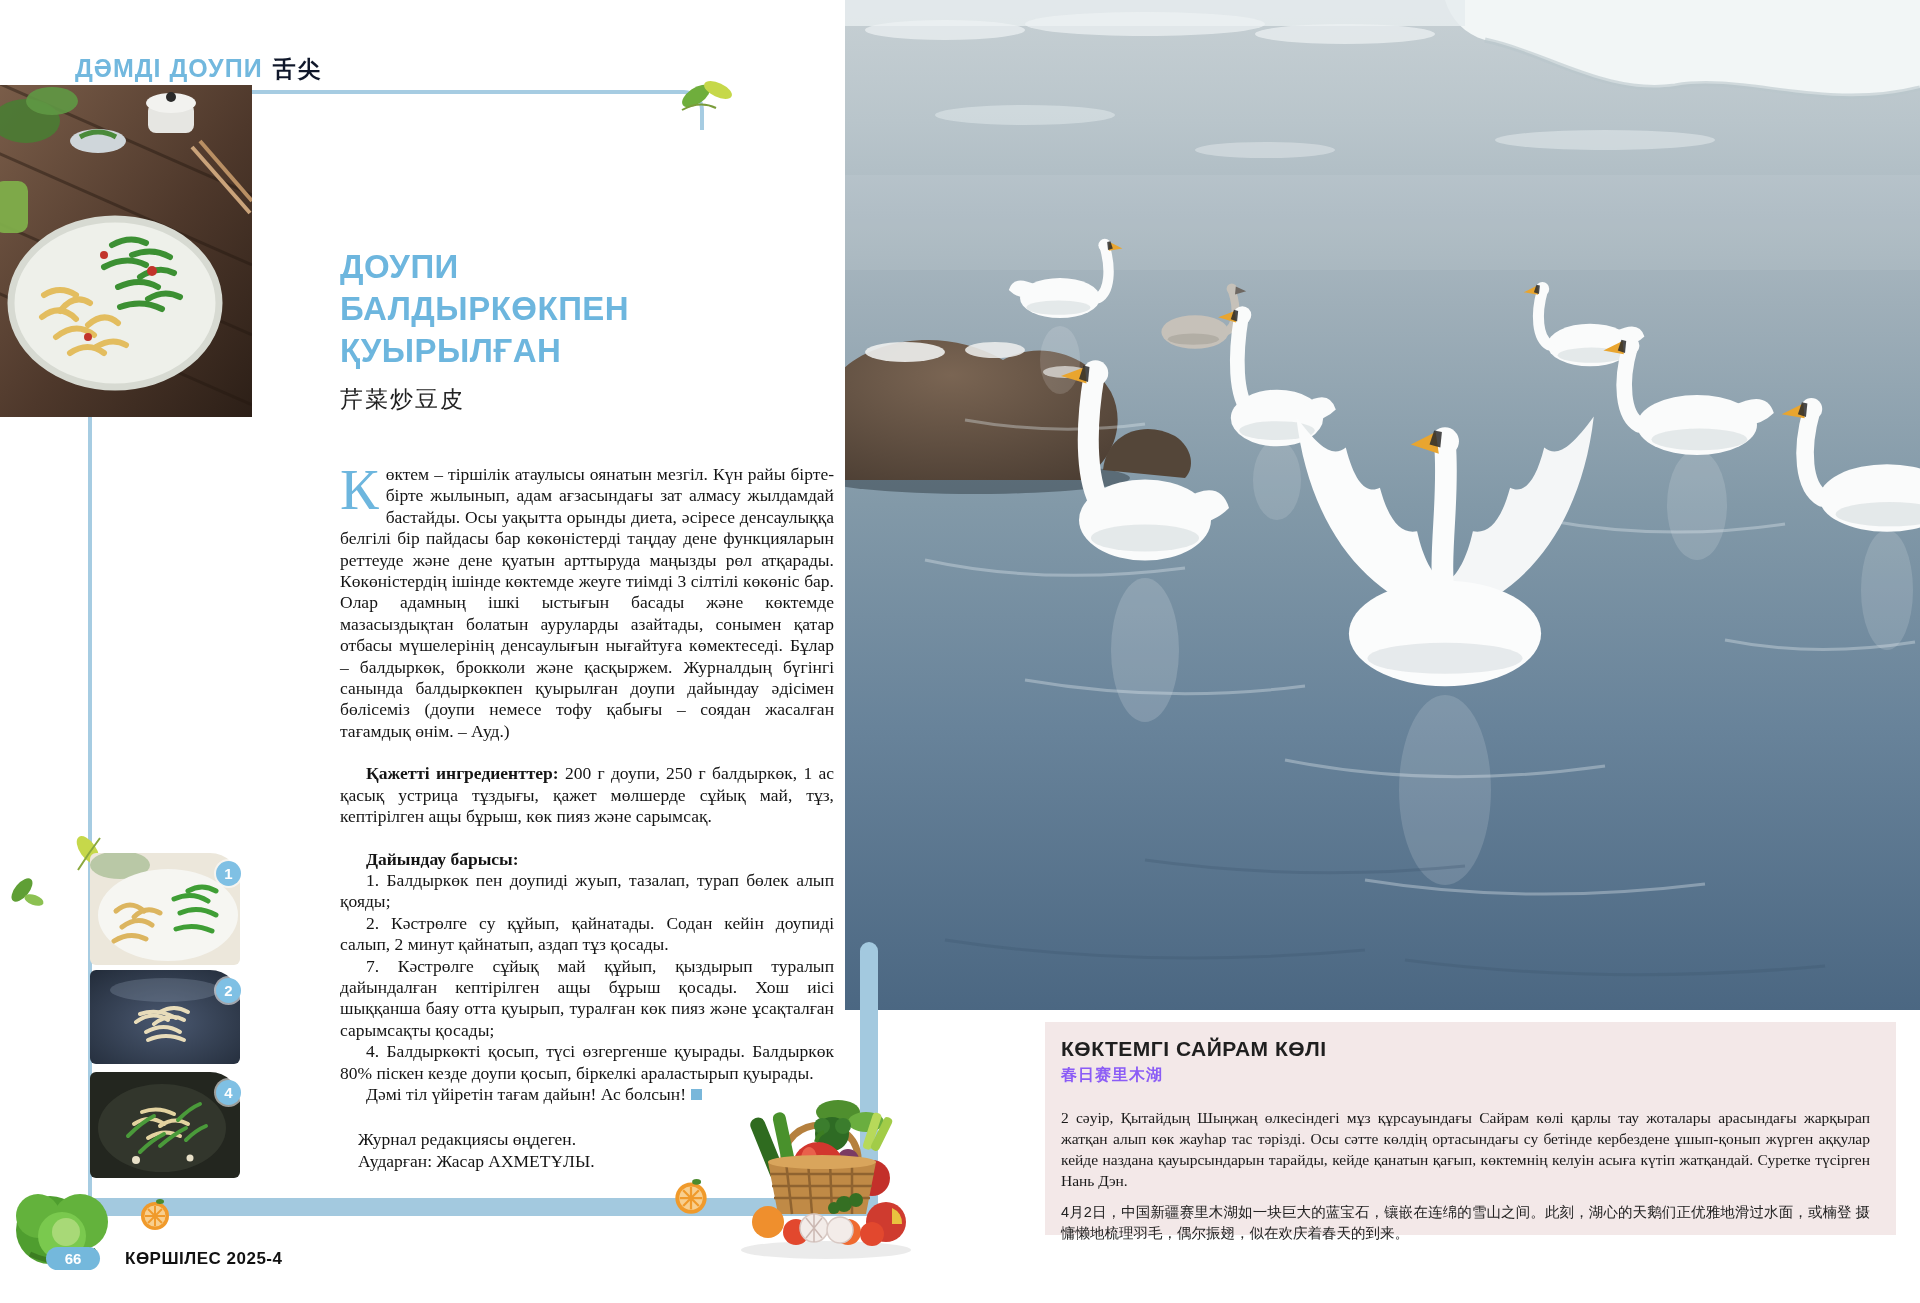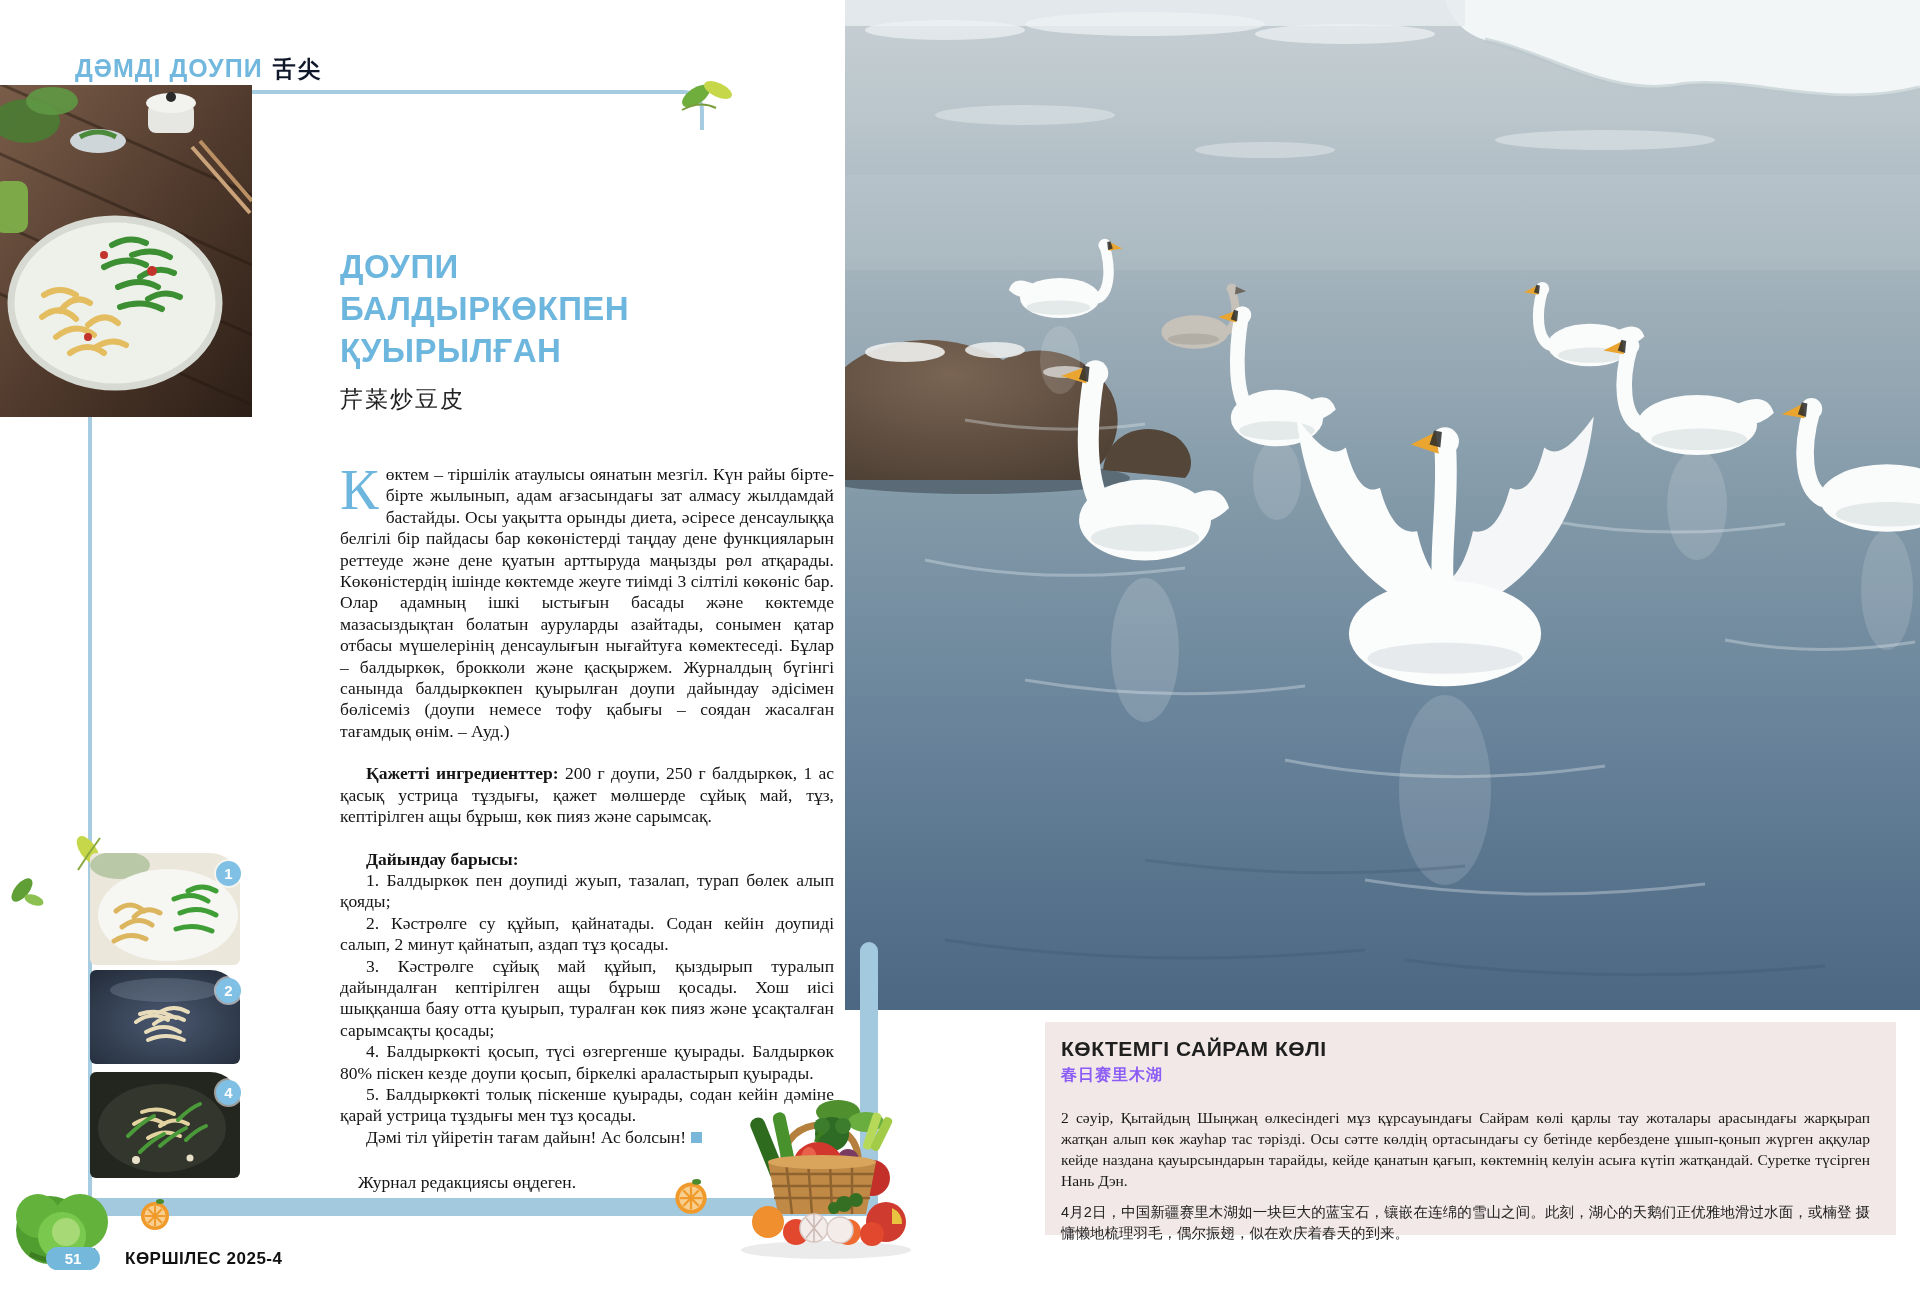--- a/index.html
+++ b/index.html
@@ -142,23 +142,22 @@
     <div>БАЛДЫРКӨКПЕН ҚУЫРЫЛҒАН</div>
   </div>
   <div class="abs article-title-cn">芹菜炒豆皮</div>
 
   <div class="abs article">
     <p><span class="dropcap">К</span><span>өктем – тіршілік атаулысы оянатын мезгіл. Күн райы бірте-бірте жылынып, адам ағзасындағы зат алмасу жылдамдай бастайды. Осы уақытта орынды диета, әсіресе денсаулыққа белгілі бір пайдасы бар көкөністерді таңдау дене функцияларын реттеуде және дене қуатын арттыруда маңызды рөл атқарады. Көкөністердің ішінде көктемде жеуге тиімді 3 сілтілі көкөніс бар. Олар адамның ішкі ыстығын басады және көктемде мазасыздықтан болатын ауруларды азайтады, сонымен қатар отбасы мүшелерінің денсаулығын нығайтуға көмектеседі. Бұлар – балдыркөк, брокколи және қасқыржем. Журналдың бүгінгі санында балдыркөкпен қуырылған доупи дайындау әдісімен бөлісеміз (доупи немесе тофу қабығы – соядан жасалған тағамдық өнім. – Ауд.)</span></p>
     <p class="gap ind"><span class="bold">Қажетті ингредиенттер:</span><span> 200 г доупи, 250 г балдыркөк, 1 ас қасық устрица тұздығы, қажет мөлшерде сұйық май, тұз, кептірілген ащы бұрыш, көк пияз және сарымсақ.</span></p>
     <p class="gap ind bold">Дайындау барысы:</p>
     <p class="ind">1. Балдыркөк пен доупиді жуып, тазалап, турап бөлек алып қояды;</p>
     <p class="ind">2. Кәстрөлге су құйып, қайнатады. Содан кейін доупиді салып, 2 минут қайнатып, аздап тұз қосады.</p>
-    <p class="ind">3. Кәстрөлге сұйық май құйып, қыздырып туралып дайындалған кептірілген ащы бұрыш қосады. Хош иісі шыққанша баяу отта қуырып, туралған көк пияз және ұсақталған сарымсақты қосады;</p>
+    <p class="ind">7. Кәстрөлге сұйық май құйып, қыздырып туралып дайындалған кептірілген ащы бұрыш қосады. Хош иісі шыққанша баяу отта қуырып, туралған көк пияз және ұсақталған сарымсақты қосады;</p>
     <p class="ind">4. Балдыркөкті қосып, түсі өзгергенше қуырады. Балдыркөк 80% піскен кезде доупи қосып, біркелкі араластырып қуырады.</p>
-    <p class="ind">5. Балдыркөкті толық піскенше қуырады, содан кейін дәміне қарай устрица тұздығы мен тұз қосады.</p>
     <p class="ind"><span>Дәмі тіл үйіретін тағам дайын! Ас болсын!</span><span class="endmark"></span></p>
     <div class="credits">
       <div>Журнал редакциясы өңдеген.</div>
       <div>Аударған: Жасар АХМЕТҰЛЫ.</div>
     </div>
   </div>
 
   <div class="abs thumb" style="top:853px;height:112px;">
     <svg width="150" height="112" viewBox="0 0 150 112">
       <rect width="150" height="112" fill="#ece7db"></rect>
@@ -295,21 +294,21 @@
       <circle cx="122" cy="160" r="13" fill="#ef6a30"></circle>
       <circle cx="146" cy="162" r="12" fill="#e2482e"></circle>
     <g fill="#f3ece9" stroke="#d8c9c4" stroke-width="1.5">
         <circle cx="88" cy="156" r="14"></circle>
         <circle cx="114" cy="158" r="13"></circle>
       </g>
     <path d="M88,142 L88,170 M80,146 L96,166 M96,146 L80,166" stroke="#cbb8b2" stroke-width="1.5"></path>
   </svg>
 
   <div class="abs footer">
-    <div class="pill">51</div>
+    <div class="pill">66</div>
     <div class="mag">КӨРШІЛЕС 2025-4</div>
   </div>
 
   <div class="abs swan-photo">
     <svg width="1075" height="1010" viewBox="0 0 1075 1010">
       <defs>
         <linearGradient id="water" x1="0" y1="0" x2="0" y2="1">
           <stop offset="0" stop-color="#c7d0d4"></stop>
             <stop offset=".12" stop-color="#b9c5cb"></stop>
           <stop offset=".3" stop-color="#9fafb9"></stop>

